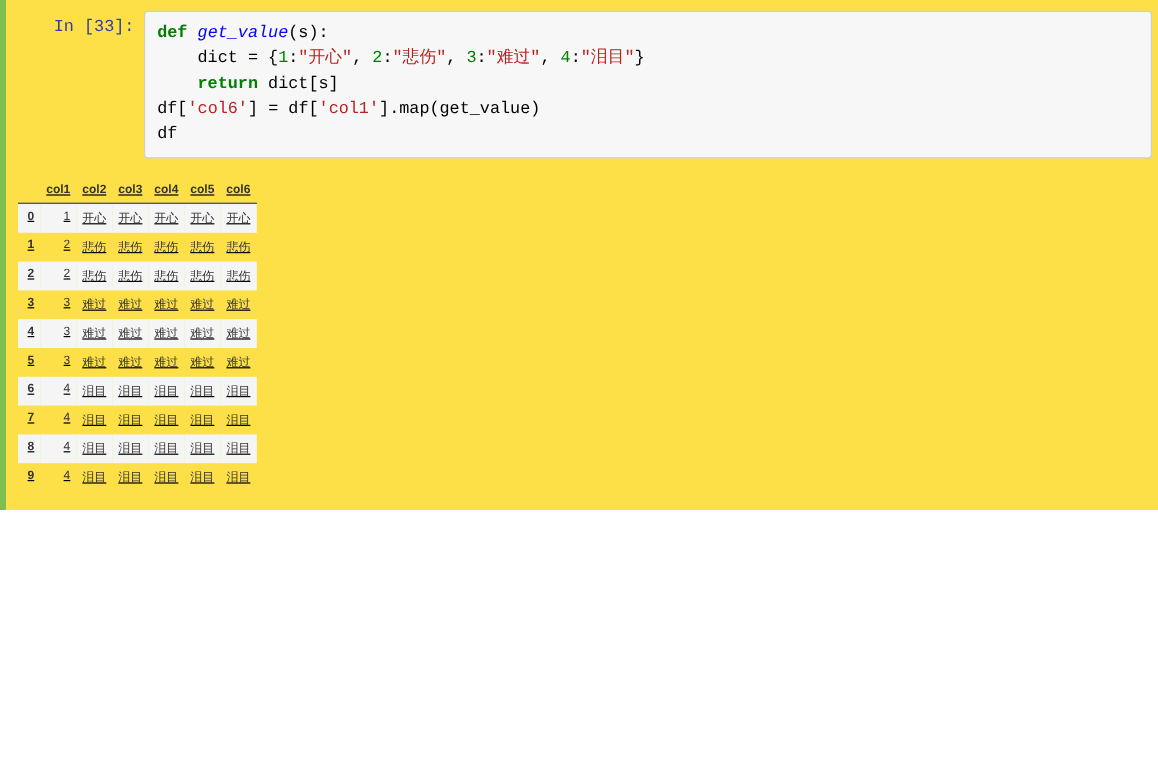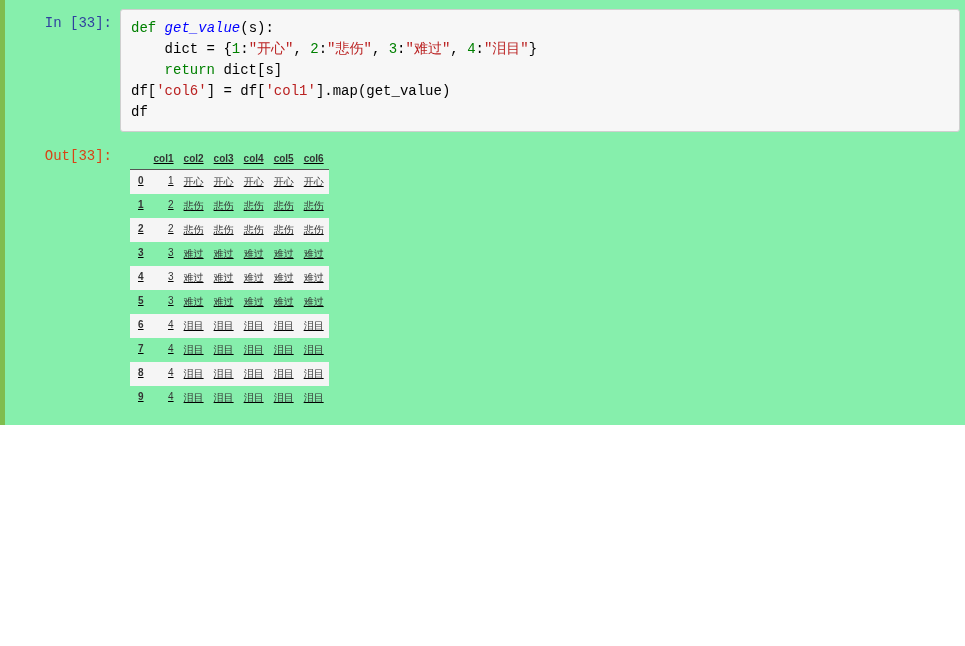--- a/index.html
+++ b/index.html
@@ -8,21 +8,21 @@
     body {
       margin: 0;
       padding: 0;
       font-family: "Helvetica Neue", Helvetica, Arial, sans-serif;
       font-size: 14px;
       background: #fff;
     }
     .notebook-container {
       border-left: 5px solid #7fbd4e;
       padding: 4px 0 4px 0;
-      background: #86efac;
+      background: #fde047;
     }
     .cell {
       display: flex;
       padding: 5px 5px 5px 0;
     }
     .prompt {
       min-width: 115px;
       text-align: right;
       padding: 6px 8px 0 0;
       font-family: Menlo, Monaco, Consolas, "Courier New", monospace;
@@ -43,21 +43,21 @@
       font-family: Menlo, Monaco, Consolas, "Courier New", monospace;
       font-size: 14px;
       line-height: 1.5;
       white-space: pre;
       overflow-x: auto;
     }
     .output-area {
       flex: 1;
       padding: 6px 10px;
     }
-    .kw-green { color: #008000; font-weight: normal; }
+    .kw-green { color: #008000; font-weight: bold; }
     .fn-blue { color: #0000FF; font-style: italic; }
     .num { color: #008000; }
     .str-red { color: #BA2121; }
 
     table.dataframe {
       border-collapse: collapse;
       border: none;
       font-size: 10px;
       text-decoration: underline;
     }
@@ -97,21 +97,20 @@
   <div class="cell">
     <div class="prompt input-prompt">In [33]:</div>
     <div class="code-area"><span class="kw-green">def</span><span class="fn-blue"> get_value</span><span>(</span><span>s</span><span>)</span><span>:</span>
 <span>    dict = {</span><span class="num">1</span><span>:</span><span class="str-red">"开心"</span><span>, </span><span class="num">2</span><span>:</span><span class="str-red">"悲伤"</span><span>, </span><span class="num">3</span><span>:</span><span class="str-red">"难过"</span><span>, </span><span class="num">4</span><span>:</span><span class="str-red">"泪目"</span><span>}</span>
 <span class="kw-green">    return</span><span> dict[s]</span>
 <span>df[</span><span class="str-red">'col6'</span><span>] = df[</span><span class="str-red">'col1'</span><span>].map(get_value)</span>
 <span>df</span></div>
   </div>
 
   <div class="cell">
-    <div class="prompt output-prompt">Out[33]:</div>
     <div class="output-area">
       <table class="dataframe">
         <thead>
           <tr>
             <th></th>
             <th>col1</th>
             <th>col2</th>
             <th>col3</th>
             <th>col4</th>
             <th>col5</th>

